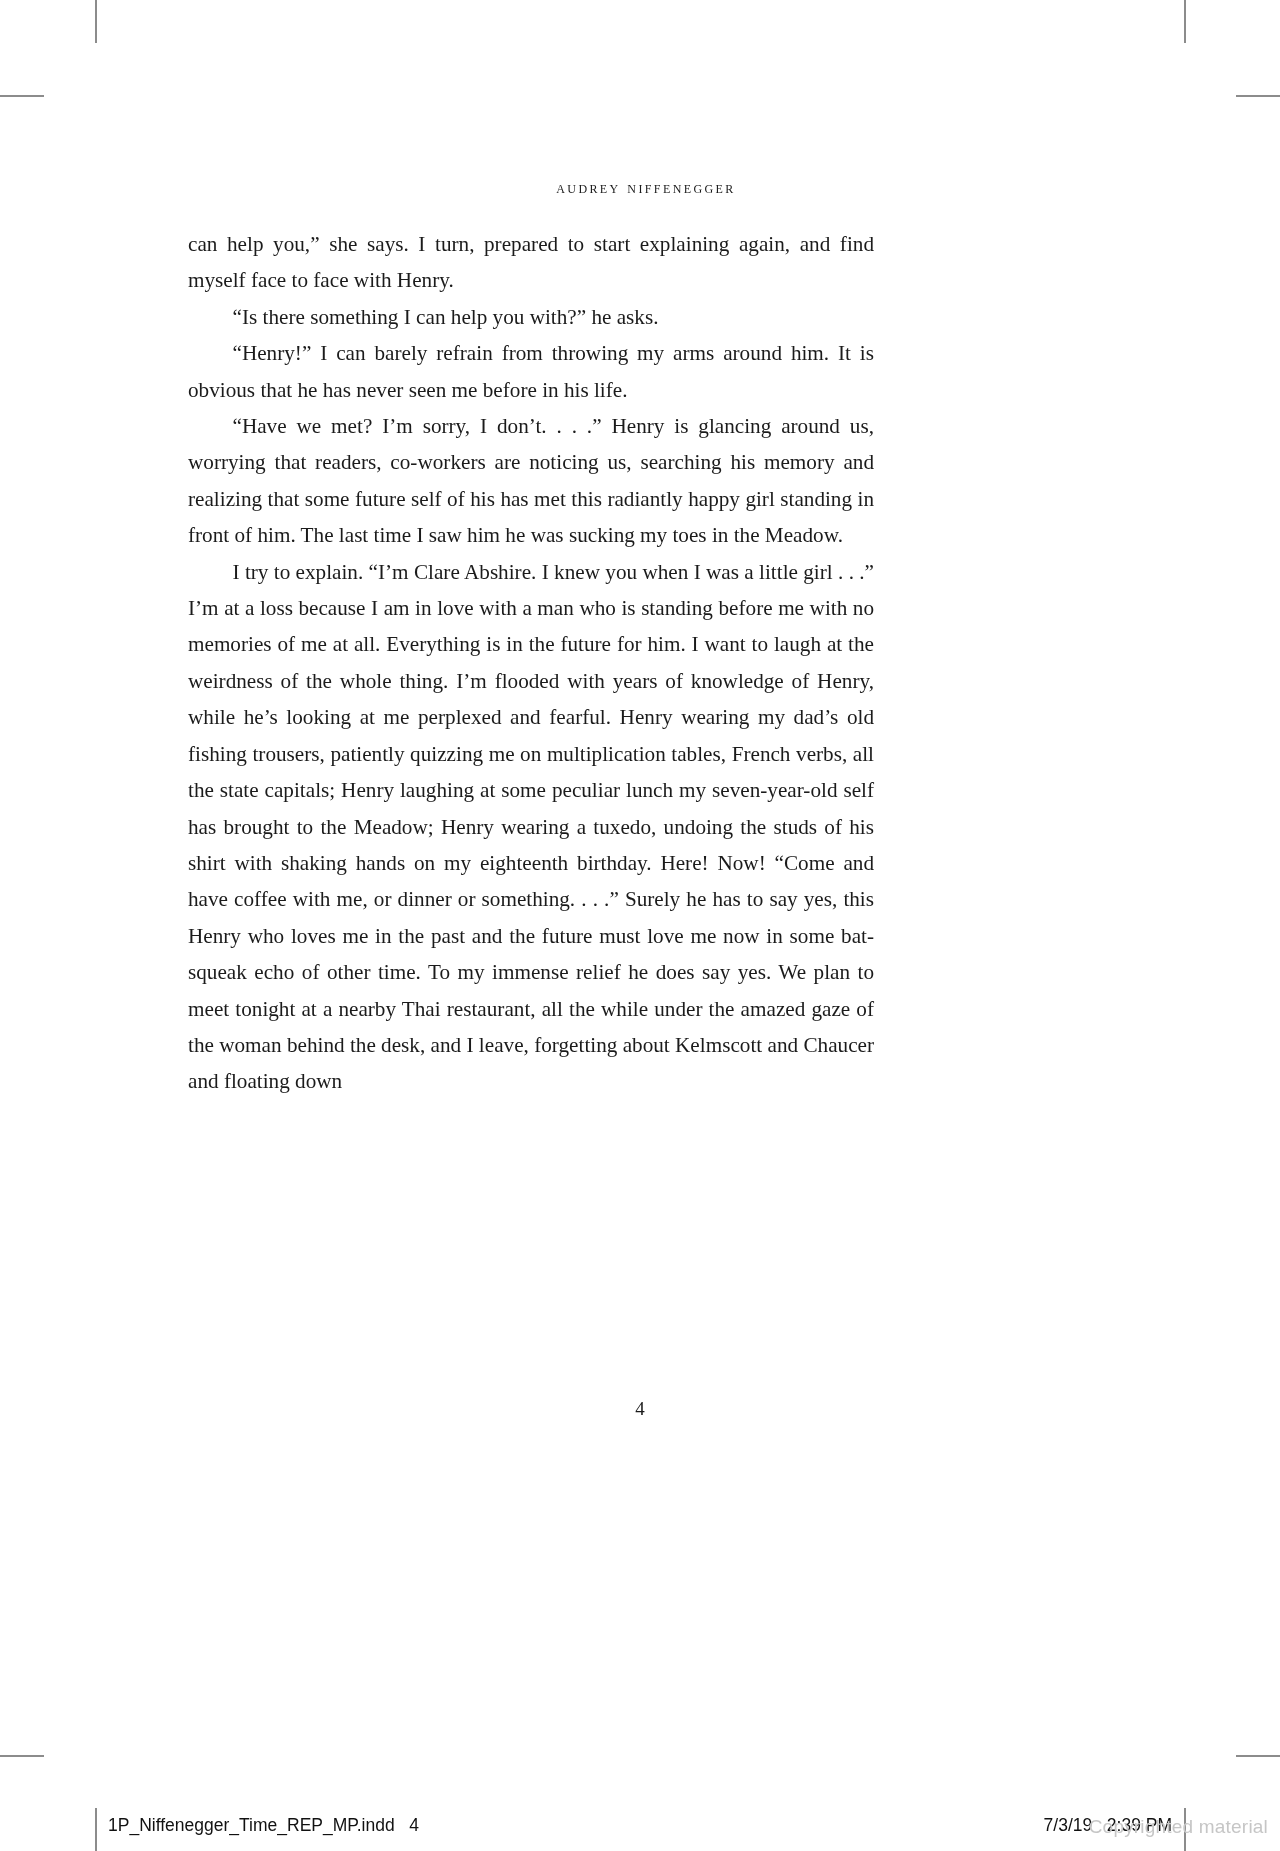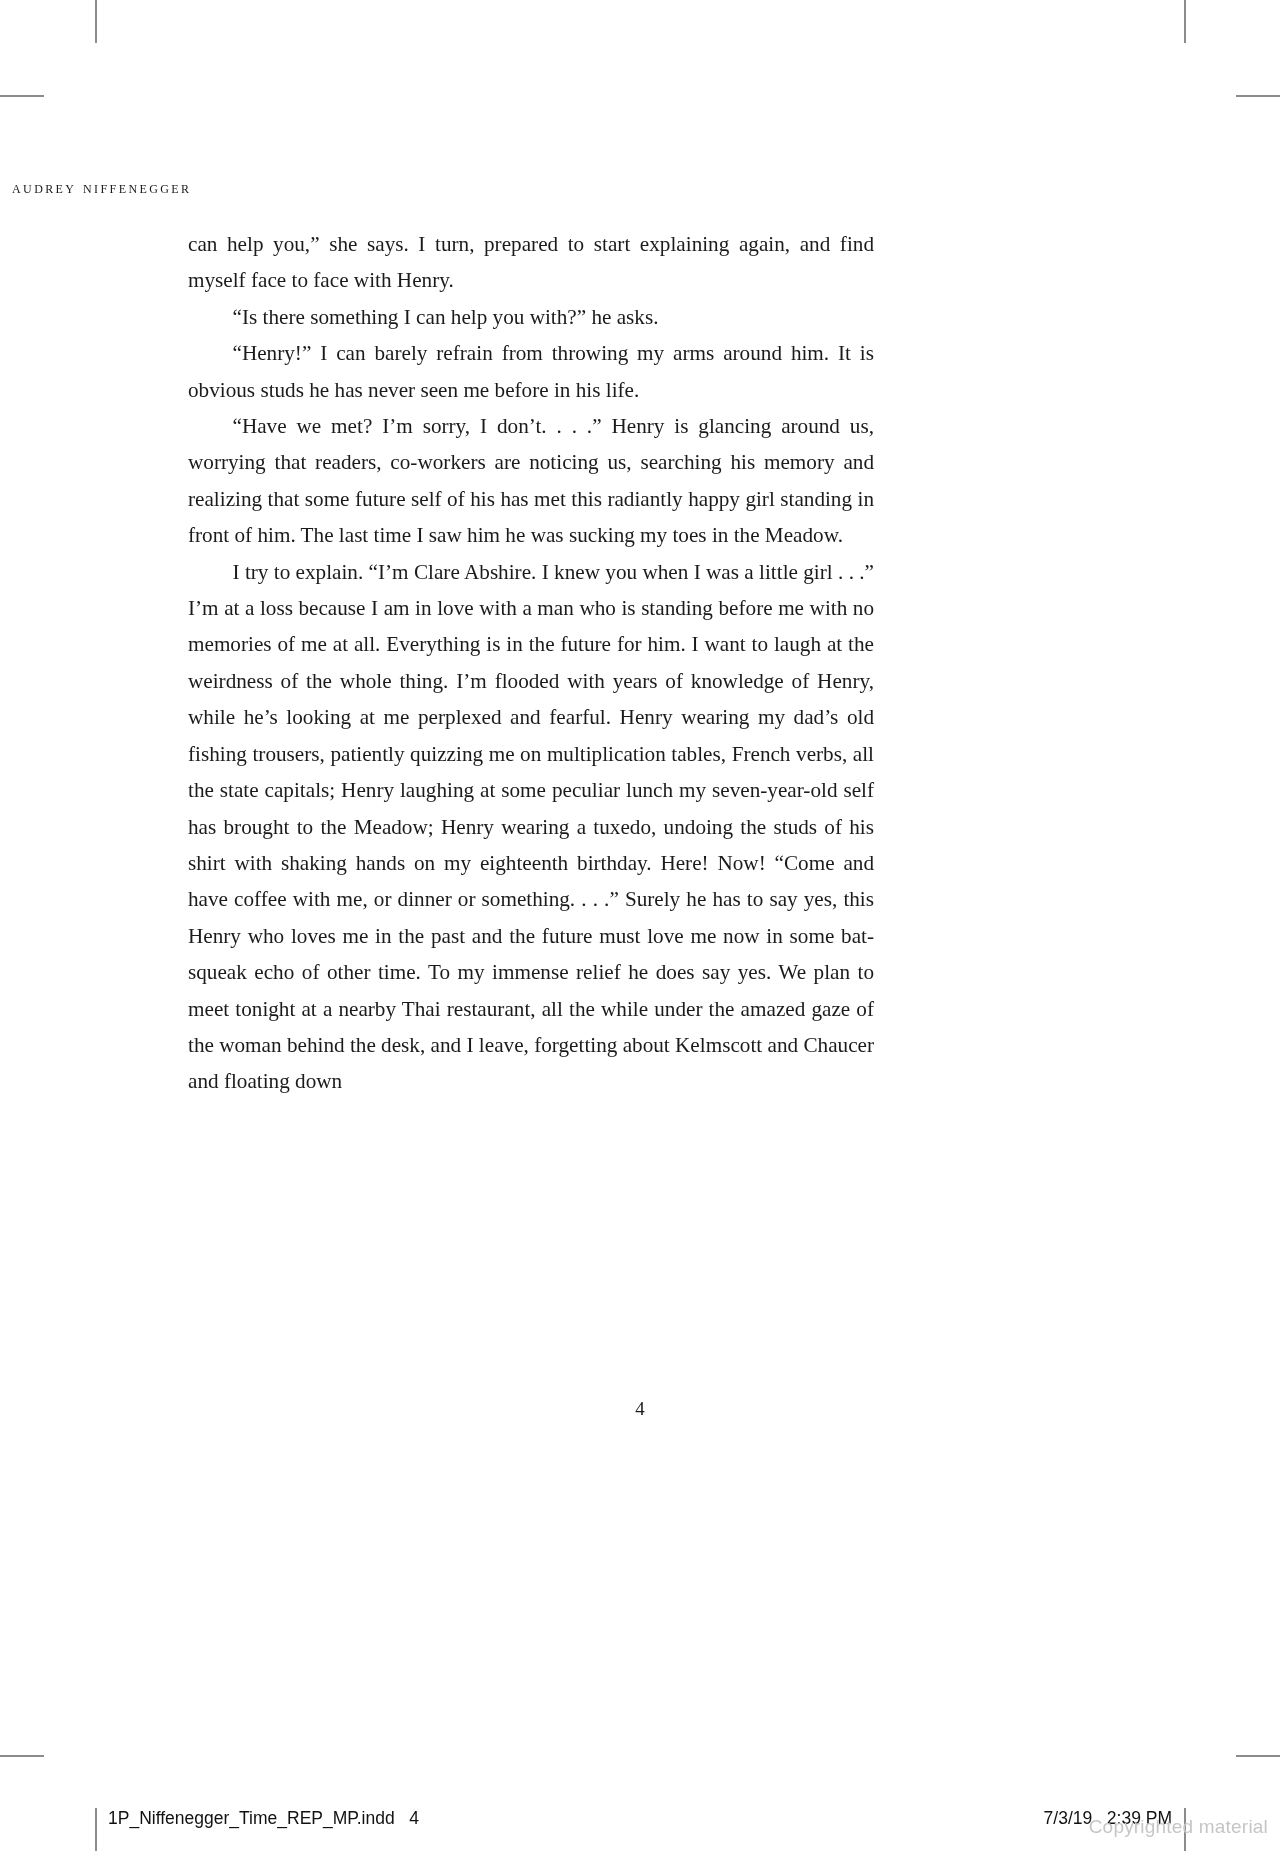--- a/index.html
+++ b/index.html
@@ -33,20 +33,21 @@
   .cm-bl-h { left: 0;     top: 1755px; }
   .cm-br-v { left: 1184px; top: 1808px; height: 43px; }
   .cm-br-h { left: 1236px; top: 1755px; }
 
   
   .running-head {
     position: absolute;
     left: 12px;
     right: 0;
     top: 178px;
+    text-align: center;
     font-size: 17px;
     letter-spacing: 2.4px;
     font-variant: small-caps;
     text-transform: lowercase;
     color: #1b1b1b;
   }
   .running-head span.rh-text {
     font-variant: small-caps;
   }
 
@@ -87,21 +88,21 @@
   .slug {
     position: absolute;
     left: 108px;
     right: 108px;
     top: 1808px;
     height: 34px;
     font-family: "Liberation Sans", "DejaVu Sans", sans-serif;
     font-size: 17.5px;
     color: #111111;
     display: flex;
-    align-items: flex-start;
+    align-items: center;
     justify-content: space-between;
     white-space: pre;
     gap: 20px;
   }
   .slug-left { letter-spacing: 0px; }
   .slug-right { letter-spacing: 0px; }
 
   
   .watermark {
     position: absolute;
@@ -130,21 +131,21 @@
   <div class="crop crop-v cm-br-v"></div>
   <div class="crop crop-h cm-br-h"></div>
 
   <div class="running-head">
     <span class="rh-text">Audrey Niffenegger</span>
   </div>
 
   <div class="textblock">
     <p class="para flush">can help you,” she says. I turn, prepared to start explaining again, and find myself face to face with Henry.</p>
     <p class="para indent">“Is there something I can help you with?” he asks.</p>
-    <p class="para indent">“Henry!” I can barely refrain from throwing my arms around him. It is obvious studs he has never seen me before in his life.</p>
+    <p class="para indent">“Henry!” I can barely refrain from throwing my arms around him. It is obvious that he has never seen me before in his life.</p>
     <p class="para indent">“Have we met? I’m sorry, I don’t. . . .” Henry is glancing around us, worrying that readers, co-workers are noticing us, searching his memory and realizing that some future self of his has met this radi­antly happy girl standing in front of him. The last time I saw him he was sucking my toes in the Meadow.</p>
     <p class="para indent">I try to explain. “I’m Clare Abshire. I knew you when I was a little girl . . .” I’m at a loss because I am in love with a man who is standing before me with no memories of me at all. Everything is in the future for him. I want to laugh at the weirdness of the whole thing. I’m flooded with years of knowledge of Henry, while he’s looking at me perplexed and fearful. Henry wearing my dad’s old fishing trousers, patiently quizzing me on multiplication tables, French verbs, all the state capitals; Henry laughing at some peculiar lunch my seven-year-old self has brought to the Meadow; Henry wearing a tuxedo, undoing the studs of his shirt with shaking hands on my eighteenth birthday. Here! Now! “Come and have coffee with me, or dinner or something. . . .” Surely he has to say yes, this Henry who loves me in the past and the future must love me now in some bat-squeak echo of other time. To my immense relief he does say yes. We plan to meet tonight at a nearby Thai restaurant, all the while under the amazed gaze of the woman behind the desk, and I leave, forgetting about Kelmscott and Chaucer and floating down</p>
   </div>
 
   <div class="folio">4</div>
 
   <div class="slug">
     <span class="slug-left">1P_Niffenegger_Time_REP_MP.indd   4</span>
     <span class="slug-right">7/3/19   2:39 PM</span>
   </div>

